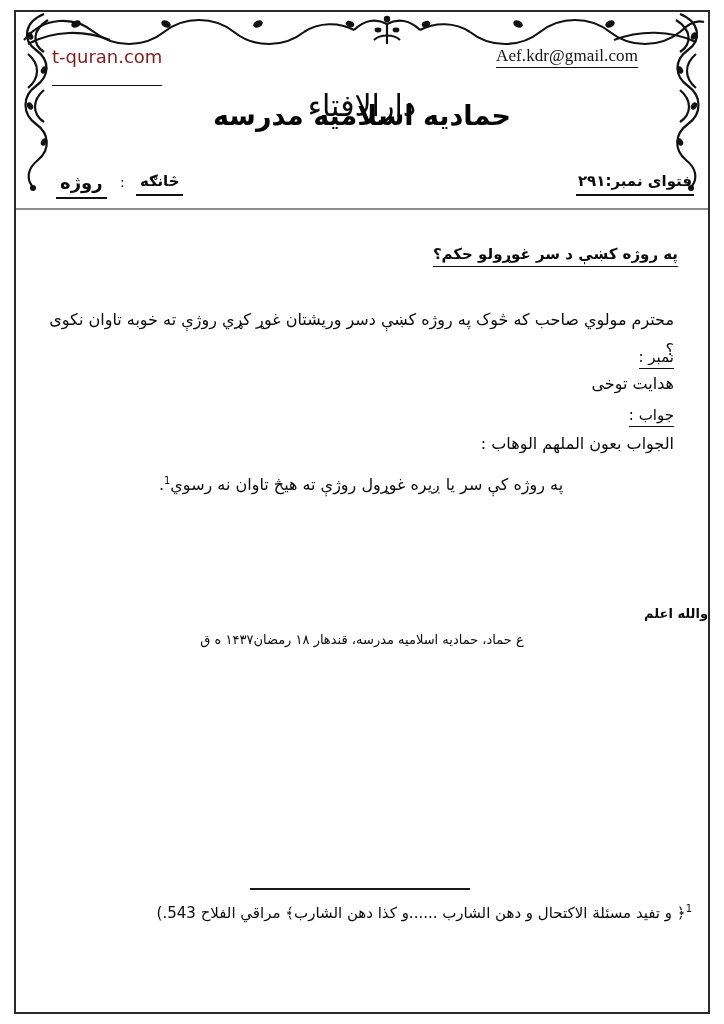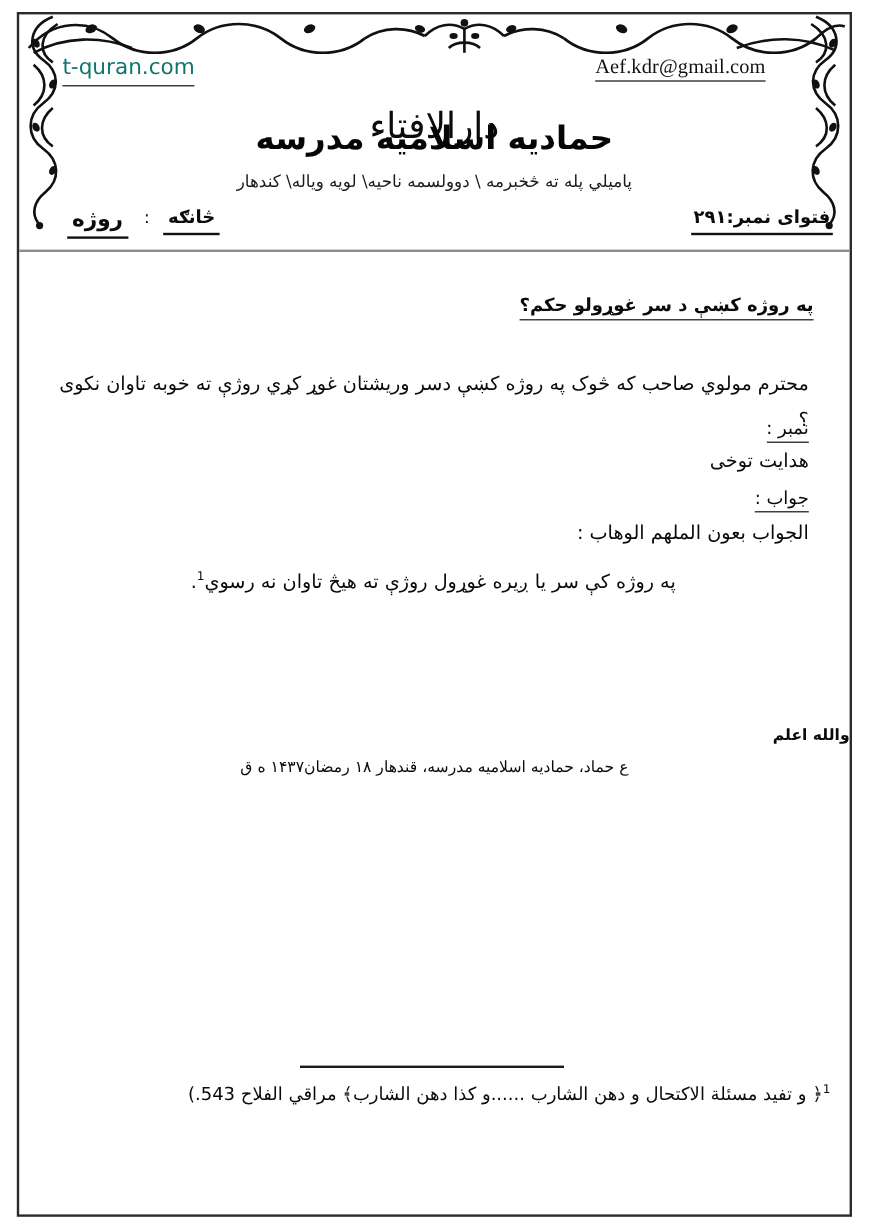--- a/index.html
+++ b/index.html
@@ -80,23 +80,23 @@
   .site-box {
     position: absolute;
     left: 36px;
     top: 34px;
     text-align: left;
     direction: ltr;
   }
   .site-text {
     font-family: "DejaVu Sans", sans-serif;
     font-size: 18px;
-    color: #0f766e;
+    color: #7f1d1d;
     border-bottom: 1.8px solid #111;
-    padding-bottom: 4px;
+    padding-bottom: 18px;
     display: inline-block;
   }
   .title-main {
     position: absolute;
     left: 0;
     top: 40px;
     width: 692px;
     text-align: center;
     font-family: "DejaVu Sans", sans-serif;
     font-size: 30px;
@@ -388,21 +388,20 @@
     </div>
 
     <div class="email-box">
       <span class="email-text">Aef.kdr@gmail.com</span>
     </div>
 
     <div class="title-main">دارالافتاء</div>
 
     <div class="title-sub">حمادیه اسلامیه مدرسه</div>
 
-    <div class="address-line">پاميلي پله ته څخبرمه \ دوولسمه ناحيه\ لويه وياله\ كندهار</div>
 
     <div class="meta-row">
       <span class="meta-fatwa">فتوای نمبر:۲۹۱</span>
       <span class="meta-cat-label">څانګه</span>
       <span class="meta-colon">:</span>
       <span class="meta-cat-value">روژه</span>
     </div>
   </div>
 
   <div class="header-divider"></div>

